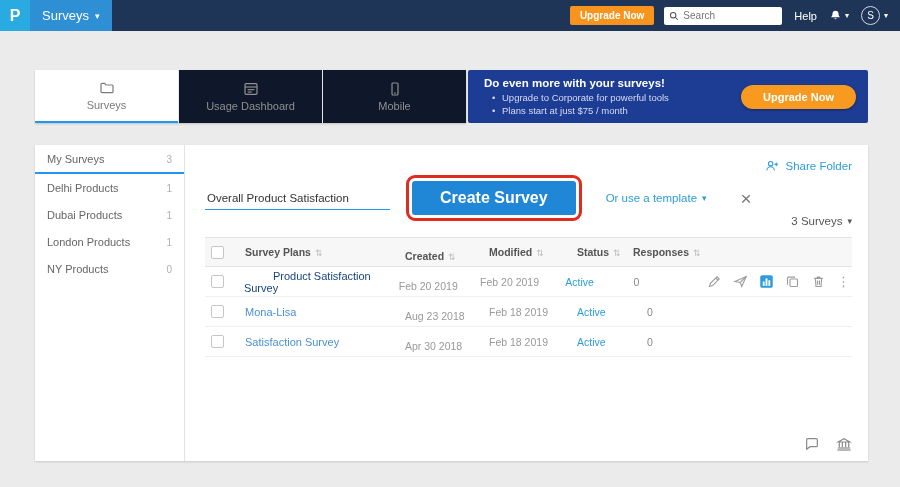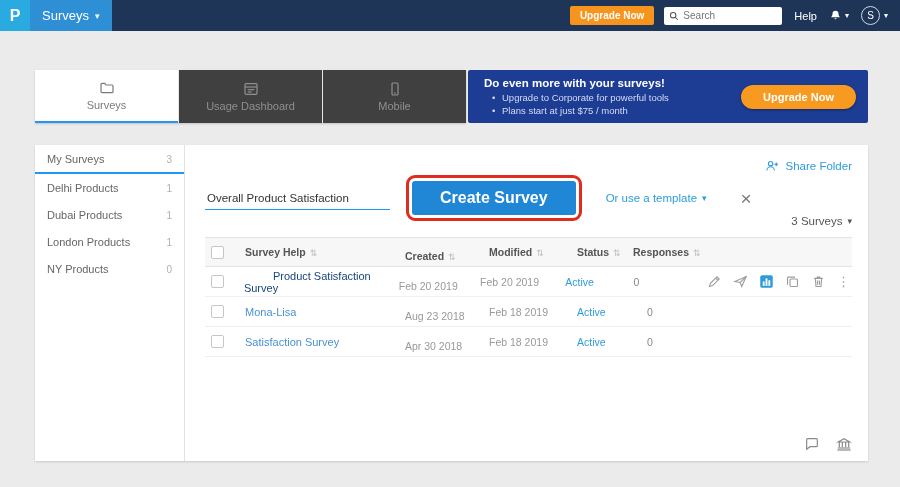--- a/index.html
+++ b/index.html
@@ -18,21 +18,21 @@
   .searchbox input { border:none; outline:none; width:90px; font-size:10px; color:#333; font-family:"Liberation Sans", sans-serif; }
   .help { color:#fff; font-size:11px; margin:0 12px; cursor:pointer; }
   .bell-wrap { display:flex; align-items:center; gap:3px; color:#fff; margin-right:12px; cursor:pointer; }
   .bell-wrap svg { width:13px; height:13px; }
   .mini-caret { font-size:8px; color:#fff; }
   .avatar-wrap { display:flex; align-items:center; gap:4px; margin-right:12px; cursor:pointer; }
   .avatar { width:19px; height:19px; border-radius:50%; border:1.5px solid #cfd8e3; color:#fff; font-size:10px; display:flex; align-items:center; justify-content:center; }
 
   
   .tabcard { position:absolute; left:35px; top:70px; width:431px; height:53px; background:#fff; box-shadow:0 1px 2px rgba(0,0,0,.18); display:flex; }
-  .tab { flex:1; display:flex; flex-direction:column; align-items:center; justify-content:center; gap:3px; color:#8f8f8f; font-size:11px; background:#404040; border-left:1px solid #e8e8e8; cursor:pointer; }
+  .tab { flex:1; display:flex; flex-direction:column; align-items:center; justify-content:center; gap:3px; color:#8f8f8f; font-size:11px; background:#0f172a; border-left:1px solid #e8e8e8; cursor:pointer; }
   .tab:first-child { border-left:none; }
   .tab svg { width:16px; height:16px; }
   .tab.active { background:#fff; border-bottom:2px solid #2196f3; color:#7a7a7a; }
 
   
   .banner { position:absolute; left:468px; top:70px; width:400px; height:53px; background:#1d3c94; border-radius:2px; display:flex; align-items:center; justify-content:space-between; padding:0 12px 0 16px; }
   .banner-title { color:#fff; font-size:11.5px; font-weight:bold; margin-bottom:2px; }
   .banner-bullets { list-style:none; }
   .banner-bullets li { color:#d4dcf5; font-size:9.5px; line-height:13px; padding-left:18px; position:relative; }
   .banner-bullets li::before { content:"•"; position:absolute; left:8px; color:#d4dcf5; }
@@ -210,21 +210,21 @@
       <div class="surveys-count">
         <span>3 Surveys</span>
         <span class="caret">▾</span>
       </div>
 
       <div class="table">
         <div class="t-head">
           <div class="col-cb">
               <div class="checkbox"></div>
             </div>
-          <div class="col-name"><span>Survey Help</span><span class="sort">⇅</span></div>
+          <div class="col-name"><span>Survey Plans</span><span class="sort">⇅</span></div>
           <div class="col-created"><span>Created</span><span class="sort">⇅</span></div>
           <div class="col-modified"><span>Modified</span><span class="sort">⇅</span></div>
           <div class="col-status"><span>Status</span><span class="sort">⇅</span></div>
           <div class="col-resp" style="padding-left:0;"><span>Responses</span><span class="sort">⇅</span></div>
           <div class="col-actions"></div>
         </div>
 
         <div class="t-row">
           <div class="col-cb">
               <div class="checkbox"></div>

